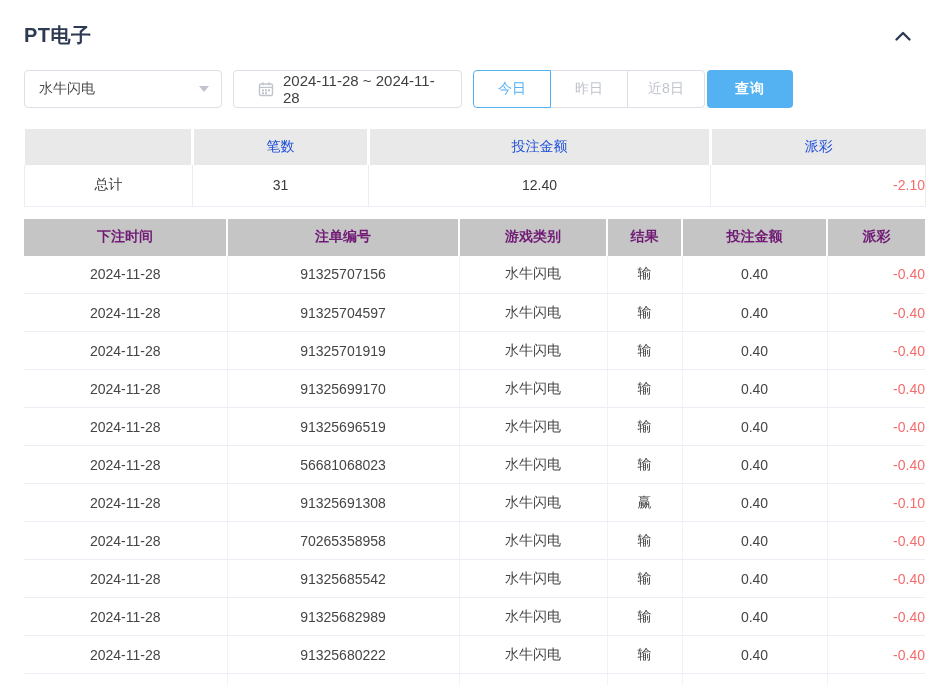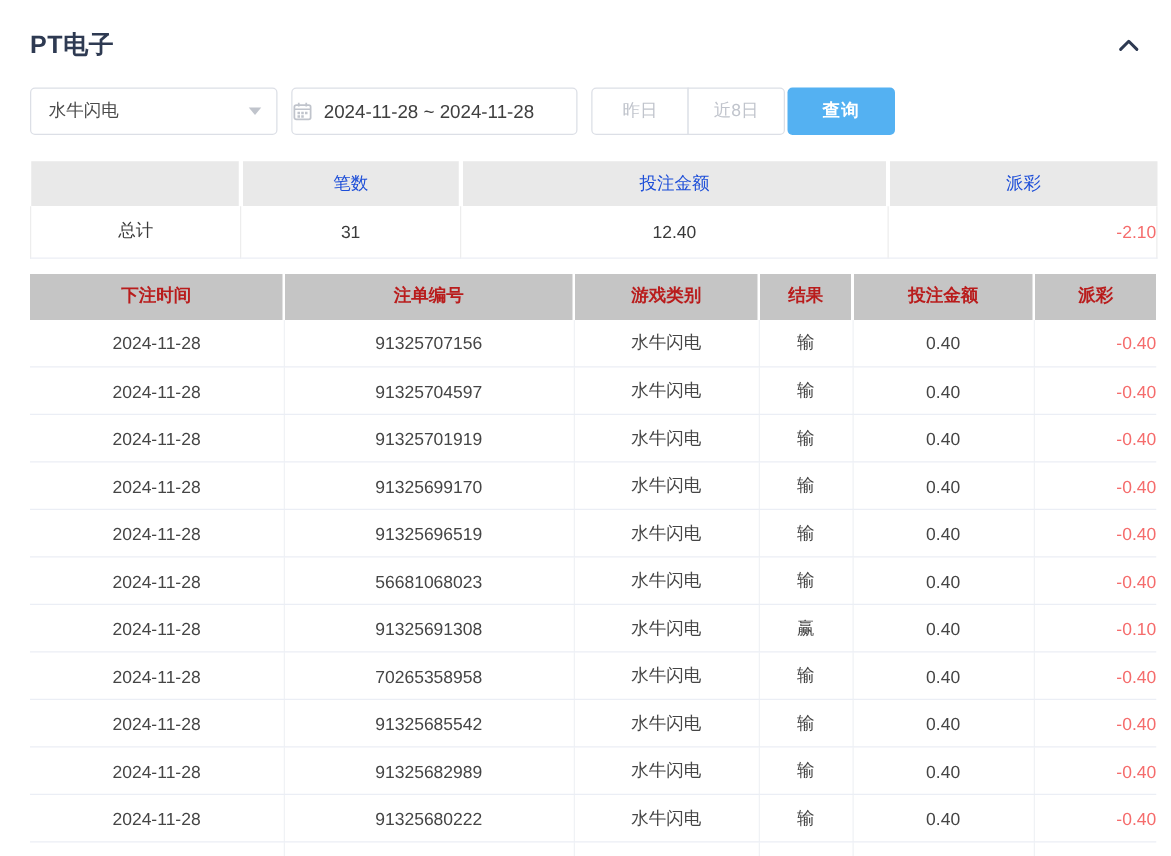--- a/index.html
+++ b/index.html
@@ -20,41 +20,41 @@
 
   
   .title-row{display:flex;align-items:center;justify-content:space-between;padding-right:10px;}
   .page-title{font-size:20px;font-weight:bold;color:var(--navy);letter-spacing:.5px;}
   .collapse-btn{width:24px;height:24px;display:flex;align-items:center;justify-content:center;cursor:pointer;background:none;border:none;}
 
   
   .filter-row{display:flex;align-items:center;margin-top:21px;}
   .select{width:198px;height:38px;border:1px solid var(--input-border);border-radius:4px;display:flex;align-items:center;justify-content:space-between;padding:0 12px 0 14px;font-size:14px;color:#4a4a4a;cursor:pointer;background:#fff;}
   .caret{width:0;height:0;border-left:5px solid transparent;border-right:5px solid transparent;border-top:6px solid var(--muted);}
-  .date-input{width:229px;height:38px;border:1px solid var(--input-border);border-radius:4px;display:flex;align-items:center;margin-left:11px;padding:0 0;font-size:15px;color:#3f3f3f;cursor:text;background:#fff;}
+  .date-input{width:229px;height:38px;border:1px solid var(--input-border);border-radius:4px;display:flex;align-items:center;margin-left:11px;padding:0 24px;font-size:15px;color:#3f3f3f;cursor:text;background:#fff;}
   .date-input .cal{margin-right:9px;flex:0 0 auto;display:flex;}
   .btn-group{display:flex;margin-left:11px;}
   .qbtn{width:78px;height:38px;background:#fff;border:1px solid var(--input-border);font-size:14px;color:var(--muted);cursor:pointer;margin-left:-1px;position:relative;font-family:inherit;}
   .qbtn:first-child{border-radius:4px 0 0 4px;margin-left:0;}
   .qbtn:last-child{border-radius:0 4px 4px 0;}
   .qbtn.active{color:var(--accent);border-color:var(--accent);z-index:2;}
   .query-btn{width:86px;height:38px;margin-left:2px;background:var(--accent);color:#fff;font-size:14px;font-weight:bold;border:none;border-radius:4px;cursor:pointer;letter-spacing:1px;font-family:inherit;}
 
   
   table{border-collapse:collapse;table-layout:fixed;width:901px;}
   td,th{text-align:center;font-size:14px;overflow:hidden;white-space:nowrap;}
 
   .summary-table{margin-top:21px;}
   .summary-table th{background:var(--summary-gray);height:36px;font-weight:normal;color:#1d4ed8;border-right:3px solid #fff;}
   .summary-table th:last-child{border-right:none;}
   .summary-table td{height:41px;background:#fff;color:#3a3a3a;border-right:1px solid #ededed;border-bottom:1px solid var(--row-border);}
   .summary-table td:first-child{border-left:1px solid #ededed;}
 
   .records-table{margin-top:12px;}
-  .records-table th{background:var(--thead-gray);height:37px;color:#b91c1c;font-weight:bold;border-right:2px solid #fff;}
+  .records-table th{background:var(--thead-gray);height:37px;color:#701a75;font-weight:bold;border-right:2px solid #fff;}
   .records-table th:last-child{border-right:none;}
   .records-table td{height:38px;color:var(--text-dark);border-bottom:1px solid var(--row-border);border-right:1px solid #f0f2f5;}
   .records-table td:last-child{border-right:none;}
   .red{color:var(--danger) !important;text-align:right;}
 </style>
 </head>
 <body>
 
 <div class="page">
 
@@ -84,20 +84,21 @@
           <rect x="7" y="8.4" width="2" height="2" fill="#c0c4cc"></rect>
           <rect x="10" y="8.4" width="2" height="2" fill="#c0c4cc"></rect>
           <rect x="4" y="11.2" width="2" height="2" fill="#c0c4cc"></rect>
           <rect x="7" y="11.2" width="2" height="2" fill="#c0c4cc"></rect>
         </svg>
       </span>
       <span>2024-11-28 ~ 2024-11-28</span>
     </div>
 
     <div class="btn-group">
+      <button class="qbtn active">今日</button>
       <button class="qbtn">昨日</button>
       <button class="qbtn">近8日</button>
     </div>
 
     <button class="query-btn">查询</button>
   </div>
 
   <table class="summary-table">
     <colgroup>
         <col style="width:168px">

